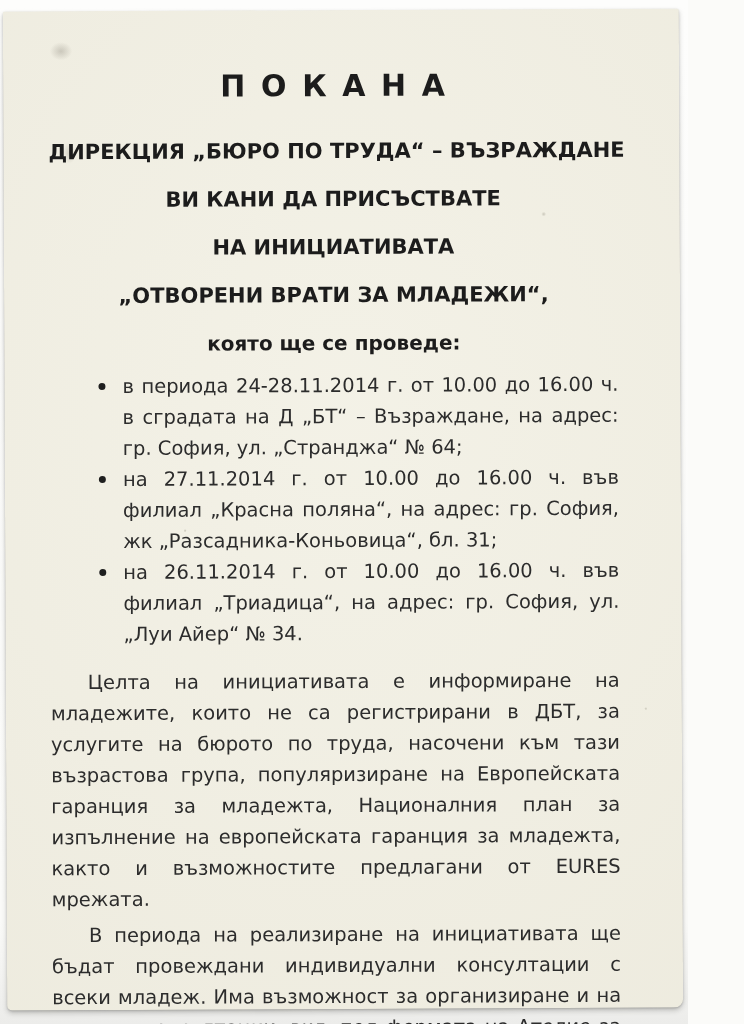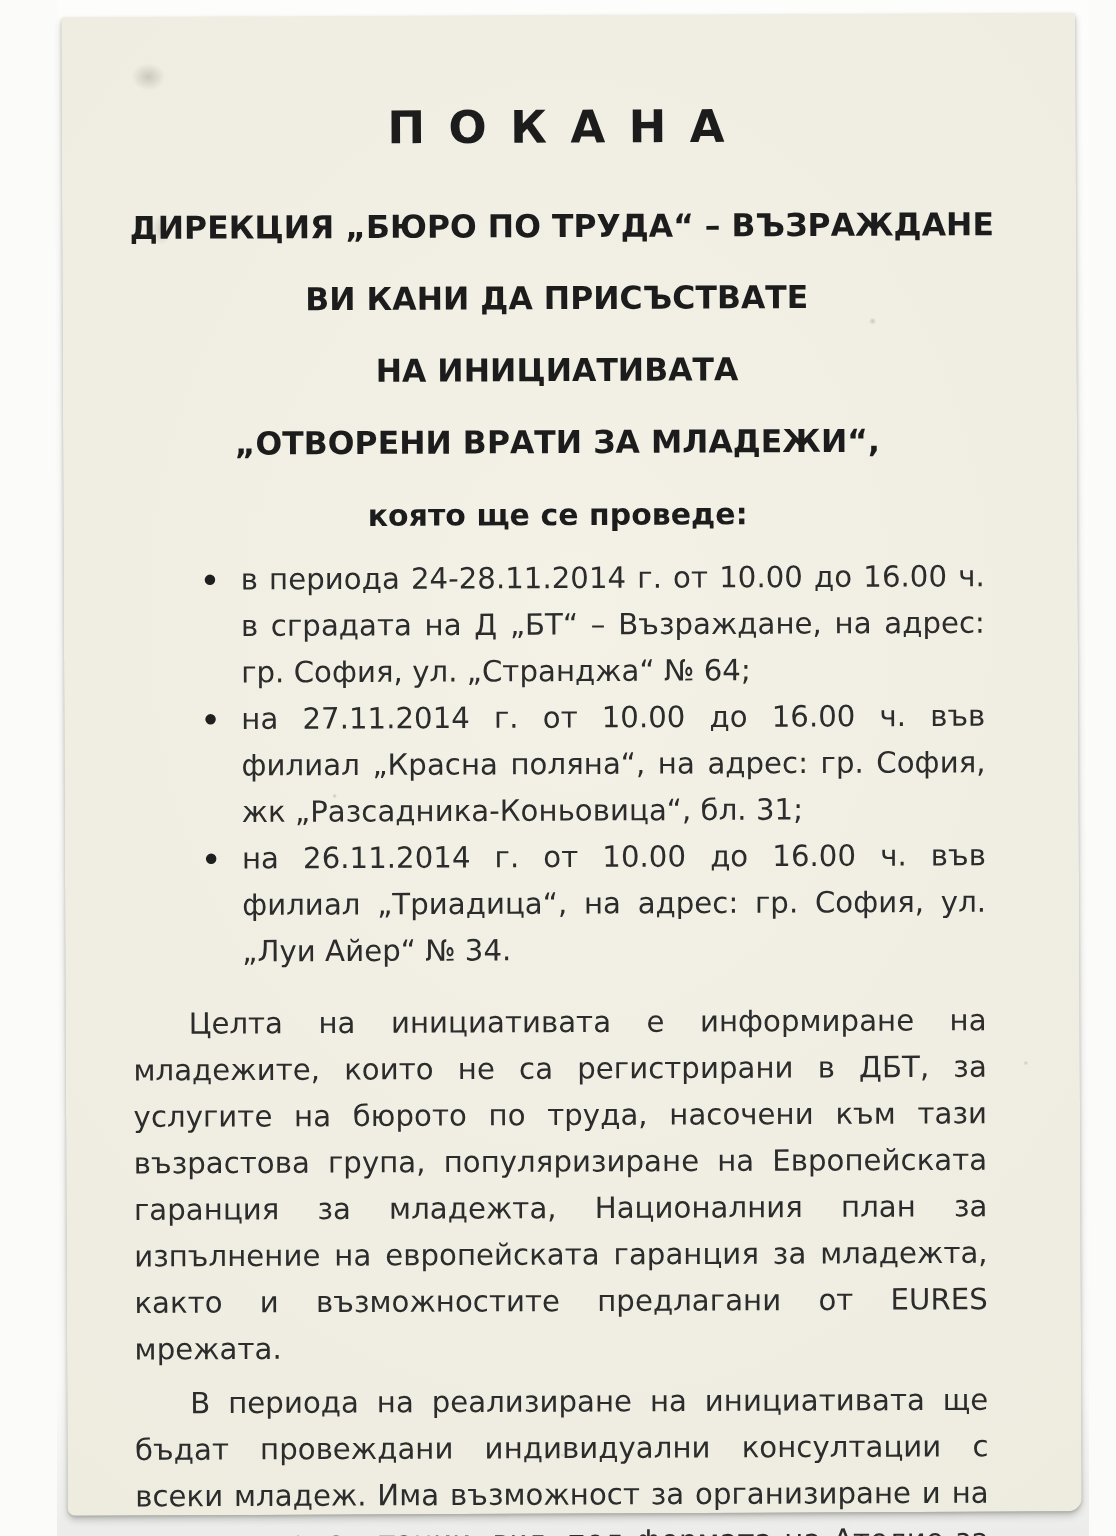--- a/index.html
+++ b/index.html
@@ -16,21 +16,20 @@
     height: 1024px;
     overflow: hidden;
     font-family: "DejaVu Sans", "Liberation Sans", sans-serif;
     background: var(--scanner-background);
   }
   .scan-bg {
     position: relative;
     width: 688px;
     height: 1024px;
     background: linear-gradient(180deg, #fdfdfc 0%, #fafaf8 90%, #ececea 100%);
-    margin-left: 38px;
   }
   .paper {
     position: absolute;
     left: 5px;
     top: 10px;
     right: 7px;
     bottom: 15px;
     transform: rotate(-0.25deg);
     transform-origin: 50% 50%;
     border-radius: 2px 2px 9px 5px;

